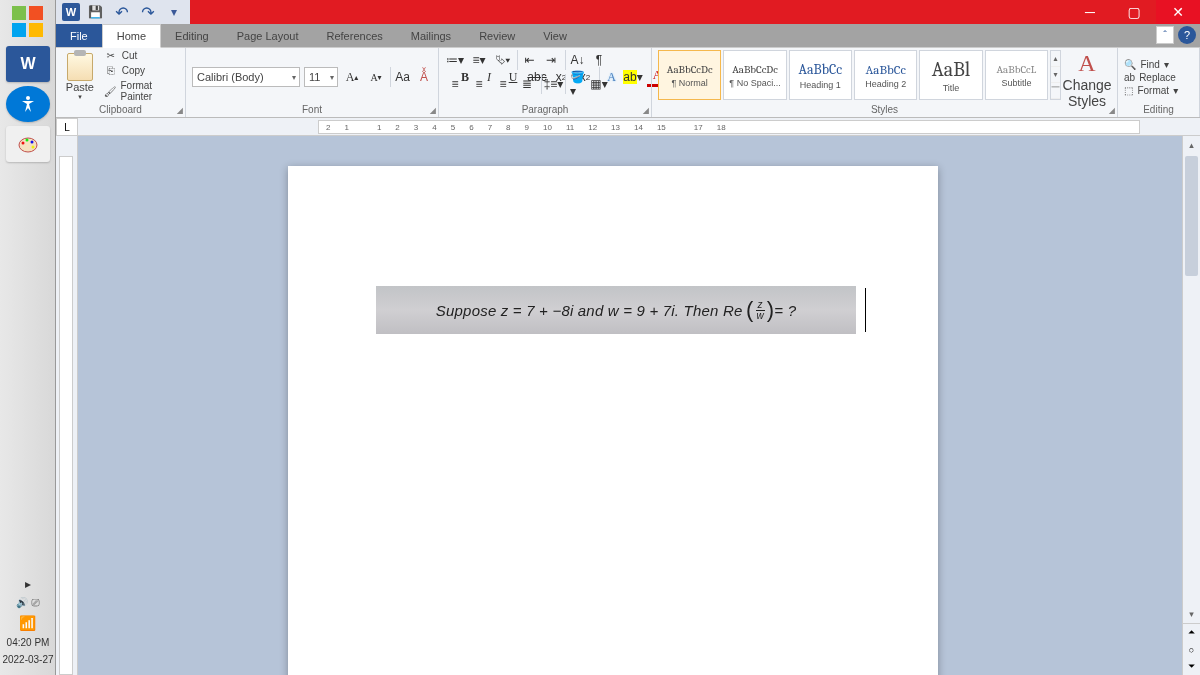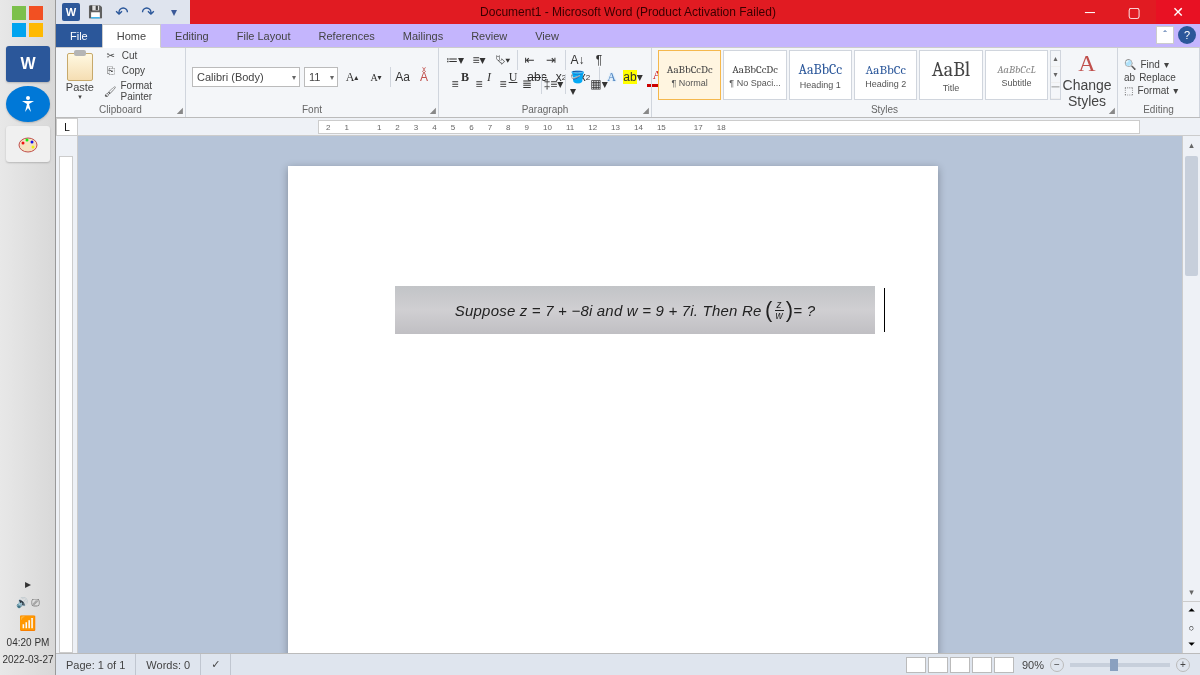--- a/index.html
+++ b/index.html
@@ -25,21 +25,21 @@
 .titlebar { height: 24px; background: #e11b22; color: #000; display: flex; align-items: center; position: relative; }
 .titlebar .qat { display: flex; align-items: center; gap: 6px; padding: 0 6px; background: #dfe4ee; height: 24px; }
 .titlebar .qat .word-badge { width: 18px; height: 18px; background: #2b579a; color: #fff; font-weight: bold; font-size: 11px; display: flex; align-items: center; justify-content: center; border-radius: 2px; }
 .titlebar .qat .qat-btn { width: 20px; height: 18px; display: flex; align-items: center; justify-content: center; color: #3b5998; font-size: 12px; }
 .titlebar .title-text { position: absolute; left: 50%; transform: translateX(-50%); color: #3a0000; font-size: 12px; }
 .titlebar .win-controls { position: absolute; right: 0; display: flex; height: 24px; }
 .titlebar .win-controls div { width: 44px; display: flex; align-items: center; justify-content: center; color: #fff; font-size: 14px; }
 .titlebar .win-controls .close { background: #e81123; }
 
 
-.ribbon-tabs { height: 24px; background: #c4b5fd; display: flex; align-items: stretch; border-bottom: 1px solid #ccc; position: relative; }
+.ribbon-tabs { height: 24px; background: #a3a3a3; display: flex; align-items: stretch; border-bottom: 1px solid #ccc; position: relative; }
 .ribbon-tabs .tab { padding: 0 14px; display: flex; align-items: center; color: #444; font-size: 11px; cursor: pointer; }
 .ribbon-tabs .tab.file { background: #2b579a; color: #fff; }
 .ribbon-tabs .tab.active { border: 1px solid #ccc; border-bottom: 1px solid #fff; background: #fff; margin-bottom: -1px; }
 .ribbon-tabs .help { position: absolute; right: 4px; top: 2px; display: flex; gap: 4px; }
 .ribbon-tabs .help div { width: 18px; height: 18px; background: #2b579a; color: #fff; border-radius: 50%; display: flex; align-items: center; justify-content: center; font-size: 11px; }
 
 
 .ribbon { height: 70px; background: #f4f6f9; border-bottom: 1px solid #bbb; display: flex; font-size: 11px; color: #444; }
 .group { border-right: 1px solid #d0d5dd; padding: 2px 6px 0; display: flex; flex-direction: column; position: relative; }
 .group .group-label { position: absolute; bottom: 2px; left: 0; right: 0; text-align: center; font-size: 10px; color: #666; }
@@ -88,21 +88,21 @@
 .ruler-h .track { position: absolute; left: 240px; right: 60px; top: 2px; height: 14px; background: #fff; border: 1px solid #ccc; font-size: 8px; color: #666; display: flex; align-items: center; overflow: hidden; white-space: nowrap; }
 .ruler-h .track span { margin: 0 7px; }
 .ruler-corner { position: absolute; left: 0; top: 0; width: 22px; height: 18px; border: 1px solid #ccc; background: #fff; display: flex; align-items: center; justify-content: center; font-size: 10px; }
 
 
 .doc-area { flex: 1; background: #b6c4d8; position: relative; overflow: hidden; display: flex; }
 .ruler-v { width: 22px; background: #eef1f6; border-right: 1px solid #ccc; position: relative; font-size: 8px; color: #666; overflow: hidden; }
 .ruler-v .vtrack { position: absolute; top: 20px; bottom: 0; left: 3px; width: 14px; background: #fff; border: 1px solid #ccc; writing-mode: vertical-lr; }
 .page-viewport { flex: 1; overflow: hidden; position: relative; }
 .page { position: absolute; left: 210px; top: 30px; width: 650px; height: 900px; background: #fff; box-shadow: 0 2px 8px rgba(0,0,0,0.3); }
-.math-img { position: absolute; left: 107px; top: 120px; width: 480px; height: 48px; background: linear-gradient(to bottom, #c2c4c7, #d0cfd2, #c0bfc3); display: flex; align-items: center; justify-content: center; font-family: "Cambria", "Times New Roman", serif; font-size: 15px; color: #222; font-style: italic; letter-spacing: 0.2px; }
+.math-img { position: absolute; left: 88px; top: 120px; width: 480px; height: 48px; background: linear-gradient(to bottom, #c2c4c7, #d0cfd2, #c0bfc3); display: flex; align-items: center; justify-content: center; font-family: "Cambria", "Times New Roman", serif; font-size: 15px; color: #222; font-style: italic; letter-spacing: 0.2px; }
 .math-img .frac { display: inline-flex; align-items: center; }
 .math-img .frac .paren { font-size: 22px; font-style: normal; }
 .math-img .frac .fb { display: inline-flex; flex-direction: column; align-items: center; font-size: 10px; line-height: 10px; margin: 0 2px; }
 .math-img .frac .fb .n { border-bottom: 1px solid #222; padding: 0 2px; }
 .cursor { border-right: 1px solid #000; height: 44px; position: absolute; right: -10px; top: 2px; }
 
 .scroll-v { position: absolute; right: 0; top: 0; bottom: 0; width: 18px; background: #eef1f6; border-left: 1px solid #ccc; }
 .scroll-v .thumb { position: absolute; top: 20px; left: 2px; right: 2px; height: 120px; background: #c7cfdb; border-radius: 2px; }
 .scroll-v .arrow { position: absolute; left: 0; right: 0; height: 18px; display: flex; align-items: center; justify-content: center; font-size: 9px; color: #666; }
 .scroll-v .up { top: 0; } .scroll-v .dn { bottom: 52px; }
@@ -160,33 +160,32 @@
 <div class="app">
 
   <div class="titlebar">
     <div class="qat">
       <div class="word-badge">W</div>
       <div class="qat-btn">💾</div>
       <div class="qat-btn" style="color:#2b579a;font-size:16px">↶</div>
       <div class="qat-btn" style="color:#2b579a;font-size:16px">↷</div>
       <div class="qat-btn">▾</div>
     </div>
-    <div class="title-text">Document1 - Microsoft Word (Product Activation Failed)</div>
     <div class="win-controls">
       <div>─</div>
       <div>▢</div>
       <div class="close">✕</div>
     </div>
   </div>
 
   <div class="ribbon-tabs">
     <div class="tab file">File</div>
     <div class="tab active">Home</div>
     <div class="tab">Editing</div>
-    <div class="tab">File Layout</div>
+    <div class="tab">Page Layout</div>
     <div class="tab">References</div>
     <div class="tab">Mailings</div>
     <div class="tab">Review</div>
     <div class="tab">View</div>
     <div class="help">
       <div style="background:#fff;color:#2b579a;border:1px solid #ccc;border-radius:0">ˆ</div>
       <div>?</div>
     </div>
   </div>
 
@@ -282,21 +281,21 @@
           </div>
         <div class="style-card">
             <div class="preview" style="color:#2b579a;font-size:13px">AaBbCc</div>
             <div class="sname">Heading 2</div>
           </div>
         <div class="style-card">
             <div class="preview" style="font-size:20px">AaBl</div>
             <div class="sname">Title</div>
           </div>
         <div class="style-card">
-            <div class="preview" style="color:#888;font-style:italic">AaBbCcL</div>
+            <div class="preview" style="color:#888;">AaBbCcL</div>
             <div class="sname">Subtitle</div>
           </div>
         <div class="style-scroll">
             <div>▴</div>
             <div>▾</div>
             <div>⎺</div>
           </div>
         <div class="change-styles">
             <div class="A">A</div>
             <div style="font-size:14px">Change Styles</div>
@@ -374,35 +373,14 @@
       <div class="thumb"></div>
       <div class="arrow dn">▾</div>
       <div class="browse">
         <div>⏶</div>
         <div>○</div>
         <div>⏷</div>
       </div>
     </div>
   </div>
 
-  <div class="statusbar">
-    <div class="cell">Page: 1 of 1</div>
-    <div class="cell">Words: 0</div>
-    <div class="cell">✓</div>
-    <div class="spacer"></div>
-    <div class="views">
-      <div></div>
-      <div></div>
-      <div></div>
-      <div></div>
-      <div></div>
-    </div>
-    <div class="zoom">
-      <span>90%</span>
-      <div class="pm">−</div>
-      <div class="slider">
-          <div class="knob"></div>
-        </div>
-      <div class="pm">+</div>
-    </div>
-  </div>
 
 </div>
 
 </body></html>

